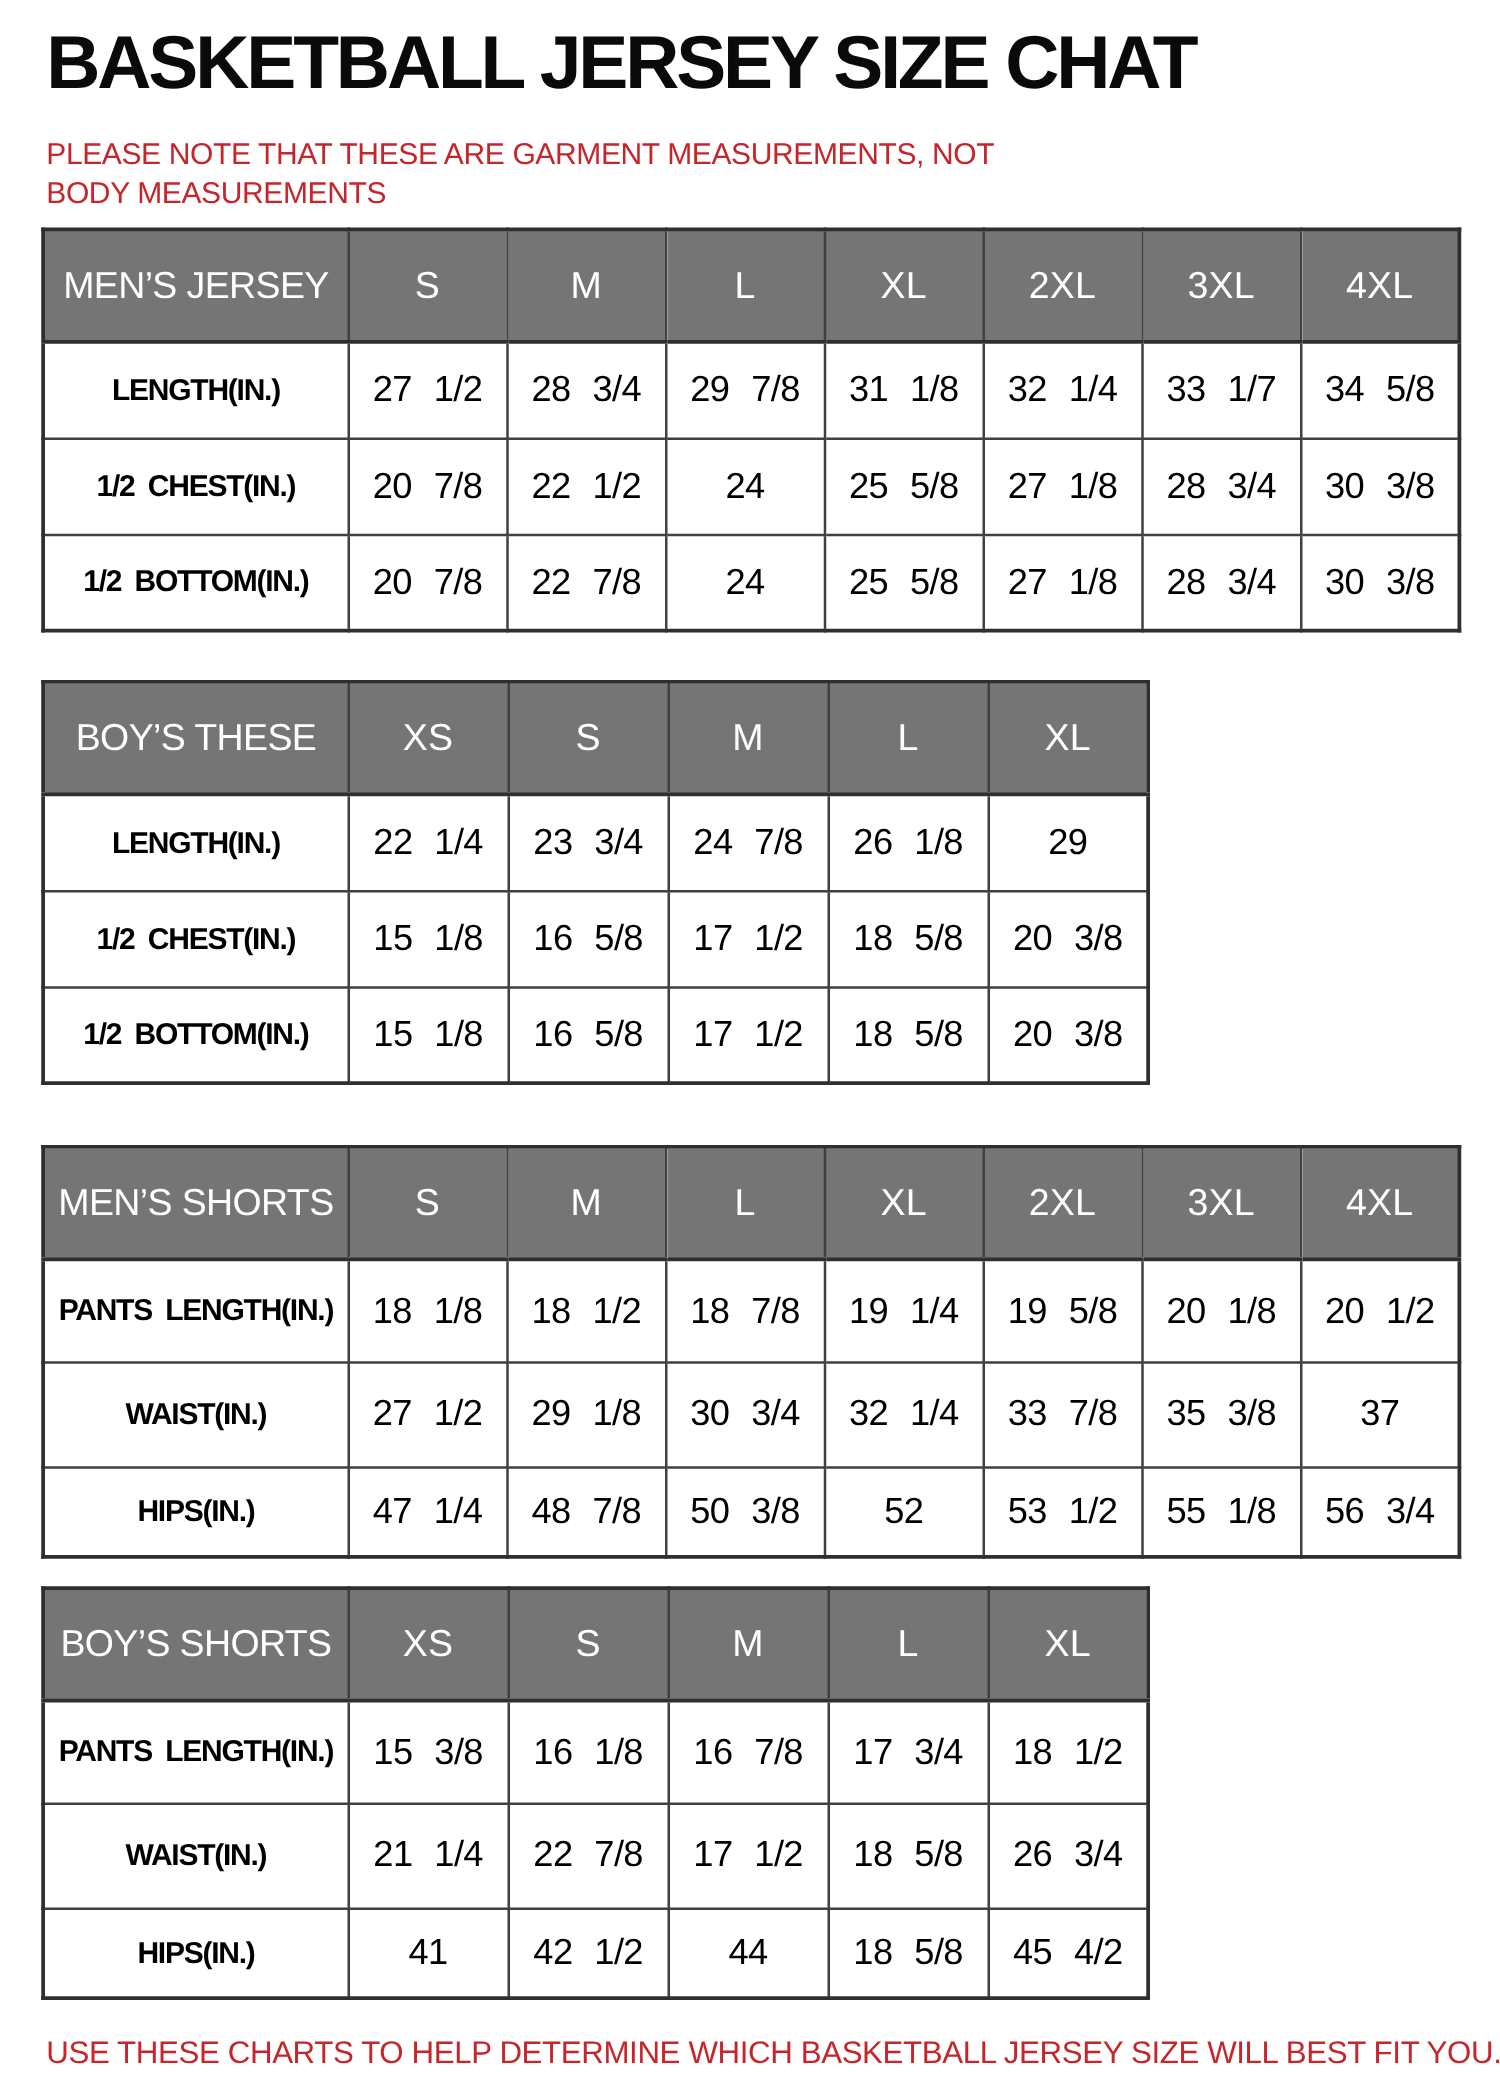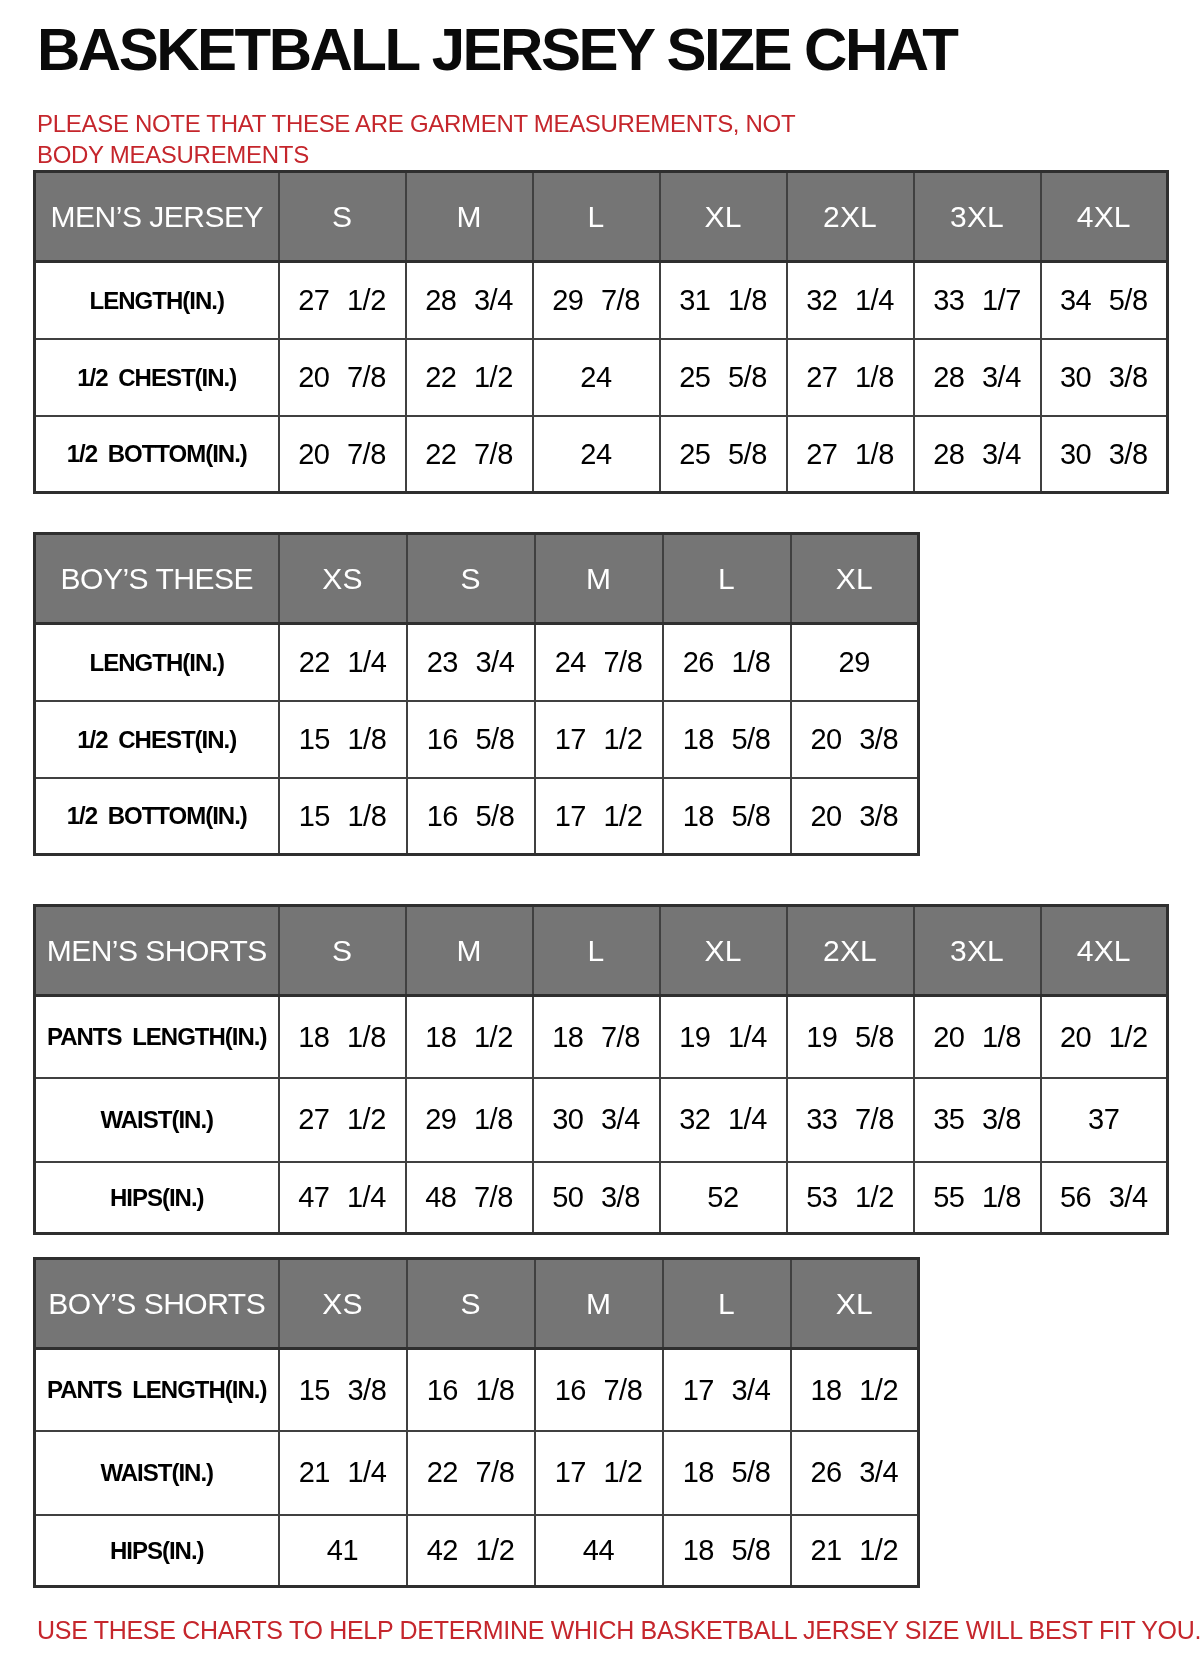--- a/index.html
+++ b/index.html
@@ -45,21 +45,21 @@
     font-size:25px;
     margin-top:26px;
     white-space:nowrap;
   }
 
   table.size-table{
     border-collapse:collapse;
     table-layout:fixed;
     border:3px solid var(--border-dark);
   }
-  #mens-jersey{margin-top:0;}
+  #mens-jersey{margin-top:12px;}
   #boys-jersey{margin-top:38px;}
   #mens-shorts{margin-top:48px;}
   #boys-shorts{margin-top:22px;}
 
   .size-table th,.size-table td{
     border:2px solid var(--grid);
     text-align:center;
     vertical-align:middle;
     padding:0 2px;
     overflow:hidden;
@@ -298,19 +298,19 @@
             <td>17 1/2</td>
             <td>18 5/8</td>
             <td>26 3/4</td>
           </tr>
           <tr>
             <th>HIPS(IN.)</th>
             <td>41</td>
             <td>42 1/2</td>
             <td>44</td>
             <td>18 5/8</td>
-            <td>21 1/2</td>
+            <td>45 4/2</td>
           </tr>
         </tbody>
       </table>
     </div>
   <p class="note bottom">USE THESE CHARTS TO HELP DETERMINE WHICH BASKETBALL JERSEY SIZE WILL BEST FIT YOU.</p>
 </div>
 
 </body></html>

